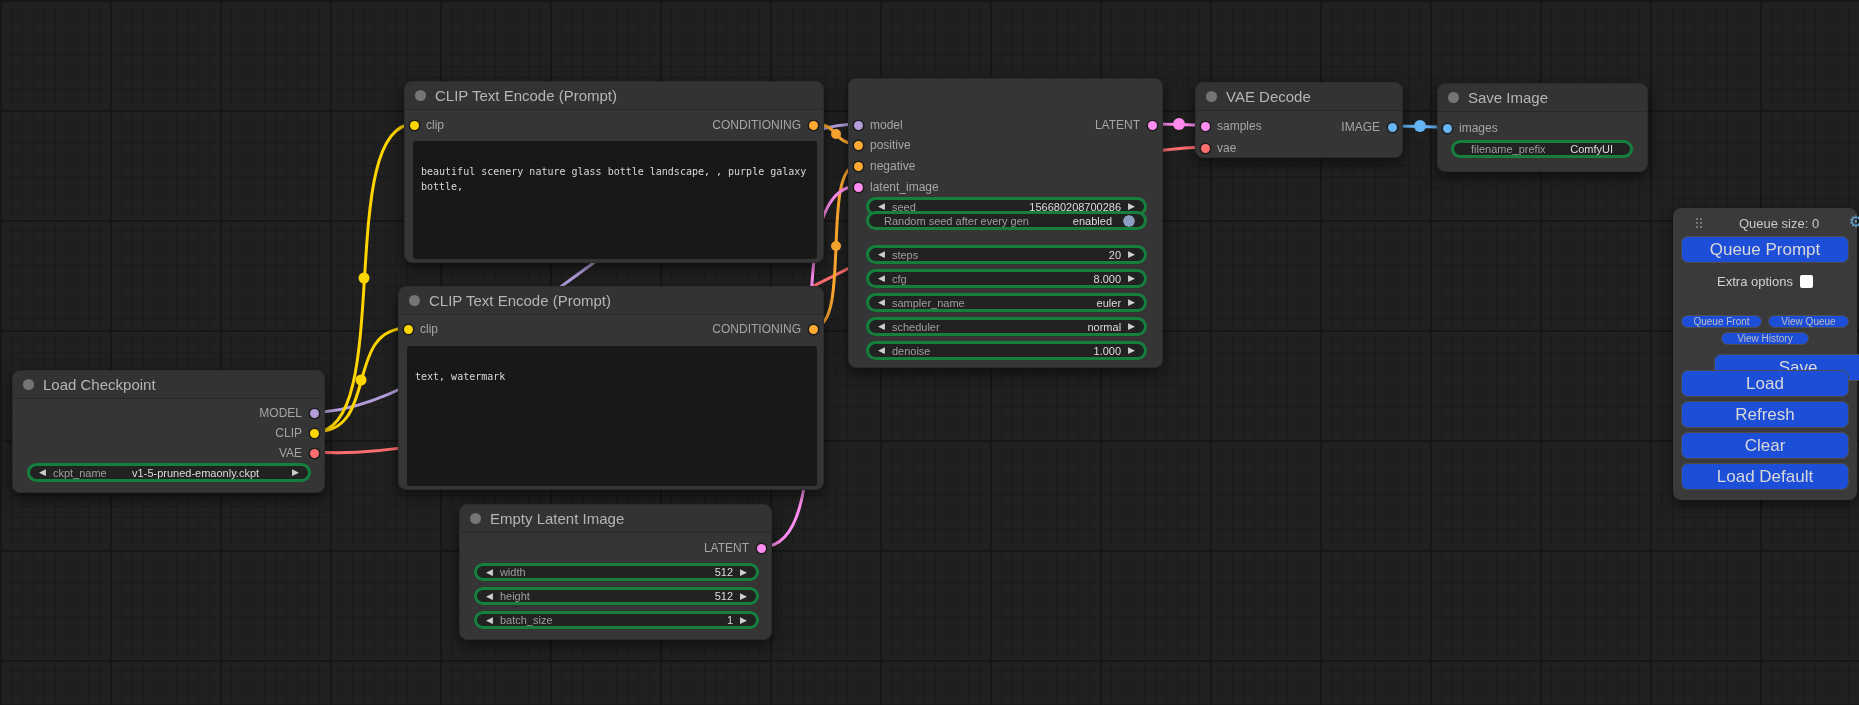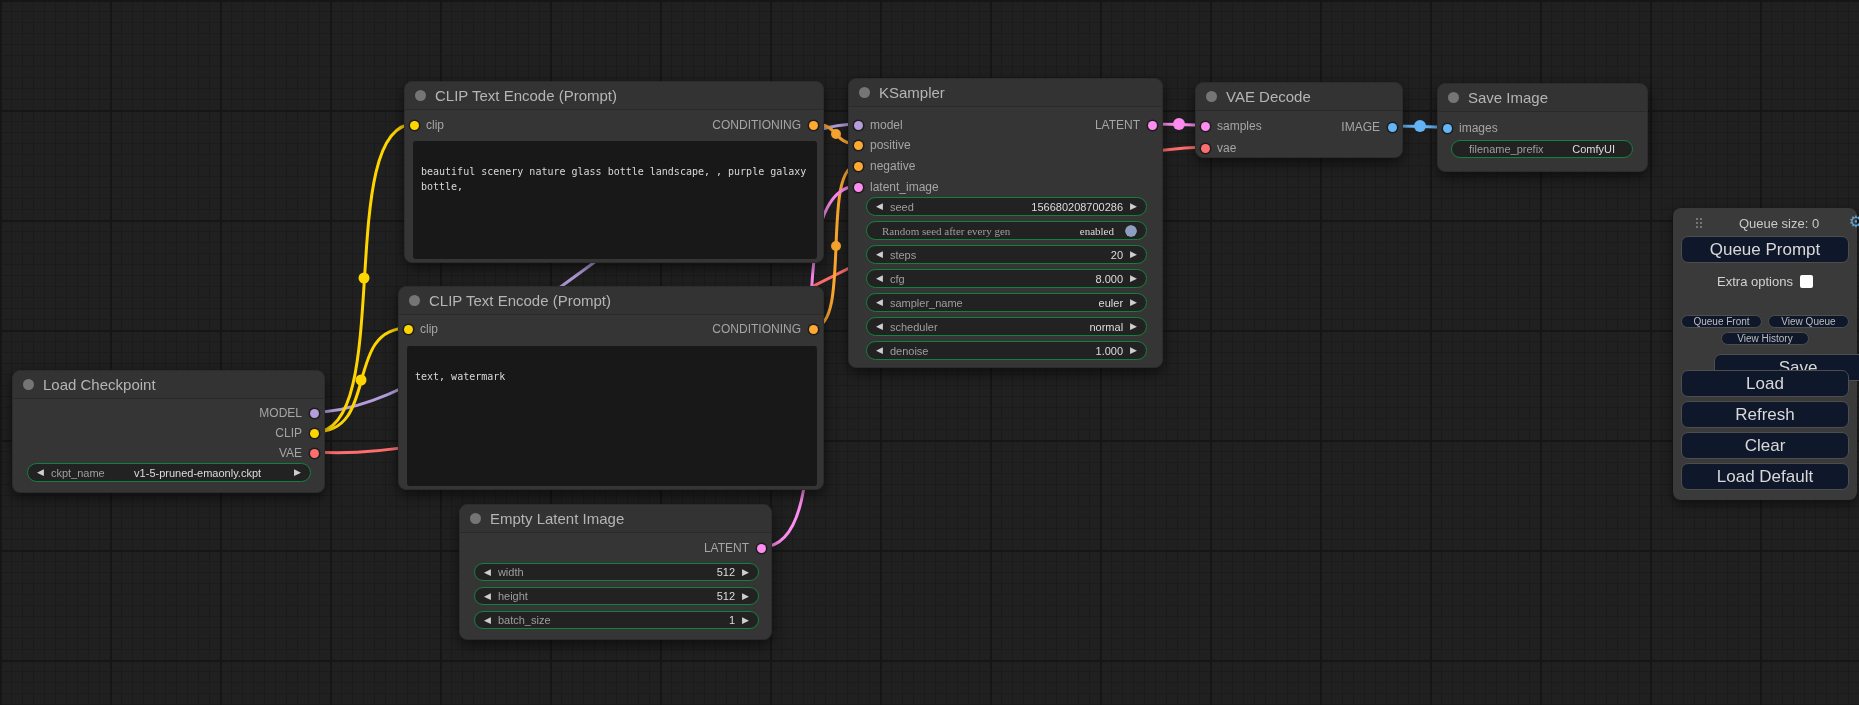--- a/index.html
+++ b/index.html
@@ -30,21 +30,21 @@
   .port-row.out { right:5px;gap:8px; }
   .dot { width:9px; height:9px; border-radius:50%; flex:none; box-shadow:0 0 0 1.5px rgba(20,20,20,.7); }
   .d-model  { background:#B39DDB; }
   .d-clip   { background:#FFD500; }
   .d-vae    { background:#FF6E6E; }
   .d-cond   { background:#FFA931; }
   .d-latent { background:#FF8CF0; }
   .d-image  { background:#64B5F6; }
   .plabel { color:#a5a5a5; font-size:12px; white-space:nowrap; }
   .pill {
-    position:absolute; height:19px; background:#222; border:1px solid #15803d;
+    position:absolute; height:19px; background:#222; border:3px solid #15803d;
     border-radius:10px; display:flex; align-items:center; padding:0 9px;
     font-size:11px; gap:7px; white-space:nowrap;
   }
   .wlabel { color:#9e9e9e; }
   .wvalue { margin-left:auto; color:#dcdcdc; }
   .warr { color:#cfcfcf; font-size:9px; line-height:1; flex:none; }
   .toggle-dot { width:12px; height:12px; border-radius:50%; flex:none; margin-left:4px; }
   .textwidget {
     position:absolute; background:#181818; border-radius:3px; color:#d8d8d8;
     font-family:"DejaVu Sans Mono", monospace; font-size:10px; line-height:1.5;
@@ -55,21 +55,21 @@
     position:absolute; left:1673px; top:208px; width:184px; height:292px;
     background:#3a3a3a; border-radius:8px; z-index:3; box-shadow:0 4px 12px rgba(0,0,0,.55);
   }
   .qheader { position:absolute; left:14px; top:8px; width:100%; height:16px; }
   .qtitle { position:absolute; left:0; width:100%; text-align:center; color:#c9c9c9; font-size:13px; }
   .qhandle { position:absolute; left:9px; top:2px; display:grid;
     grid-template-columns:repeat(2,4px); grid-auto-rows:4px; }
   .hdot { width:2px; height:2px; background:#8a8a8a; border-radius:50%; }
   .gear { position:absolute; right:8px; top:-2px; color:#64a5cd; font-size:16px; line-height:1; }
   .qbtn {
-    position:absolute; left:8px; width:168px; background:#0f172a; border:1px solid #4d4d4d;
+    position:absolute; left:8px; width:168px; background:#1d4ed8; border:1px solid #4d4d4d;
     border-radius:7px; color:#d8d8d8; display:flex; align-items:center; justify-content:center;
     white-space:nowrap;
   }
   .qbig { height:27px; font-size:17px; }
   .qsmall { height:13px; font-size:10px; color:#bdbdbd; border-radius:8px;margin-top:20px; }
   .extra-row { position:absolute; left:0; top:66px; width:100%; display:flex;
     align-items:center; justify-content:center; gap:7px; }
   .extra-label { color:#d2d2d2; font-size:13px; }
   .checkbox { width:13px; height:13px; background:#ffffff; border-radius:2px; flex:none; }
 </style>
@@ -149,24 +149,20 @@
       <span class="plabel">clip</span>
     </div>
     <div class="port-row out" style="top:33px;">
       <span class="plabel">CONDITIONING</span>
       <span class="dot d-cond"></span>
     </div>
     <div class="textwidget" style="left:8px; top:59px; width:410px; height:140px;">text, watermark</div>
   </div>
 
   <div class="node" style="left:848px; top:78px; width:315px; height:290px;">
-    <div class="node-title">
-      <span class="tdot"></span>
-      <span>KSampler</span>
-    </div>
     <div class="port-row in" style="top:37px;">
       <span class="dot d-model"></span>
       <span class="plabel">model</span>
     </div>
     <div class="port-row in" style="top:57px;">
       <span class="dot d-cond"></span>
       <span class="plabel">positive</span>
     </div>
     <div class="port-row in" style="top:78px;">
       <span class="dot d-cond"></span>
@@ -180,21 +176,21 @@
       <span class="plabel">LATENT</span>
       <span class="dot d-latent"></span>
     </div>
 
     <div class="pill" style="left:17px; top:118px; width:281px;">
       <span class="warr">◀</span>
       <span class="wlabel">seed</span>
       <span class="wvalue">156680208700286</span>
       <span class="warr">▶</span>
     </div>
-    <div class="pill" style="left:17px; top:142px; width:281px;font-family:Liberation Serif, serif;">
+    <div class="pill" style="left:17px; top:132px; width:281px;">
       <span class="wlabel" style="margin-left:6px;">Random seed after every gen</span>
       <span class="wvalue">enabled</span>
       <svg class="toggle-dot" width="12" height="12">
         <circle cx="6" cy="6" r="6" fill="#8C9FC0"></circle>
       </svg>
     </div>
     <div class="pill" style="left:17px; top:166px; width:281px;">
       <span class="warr">◀</span>
       <span class="wlabel">steps</span>
       <span class="wvalue">20</span>

